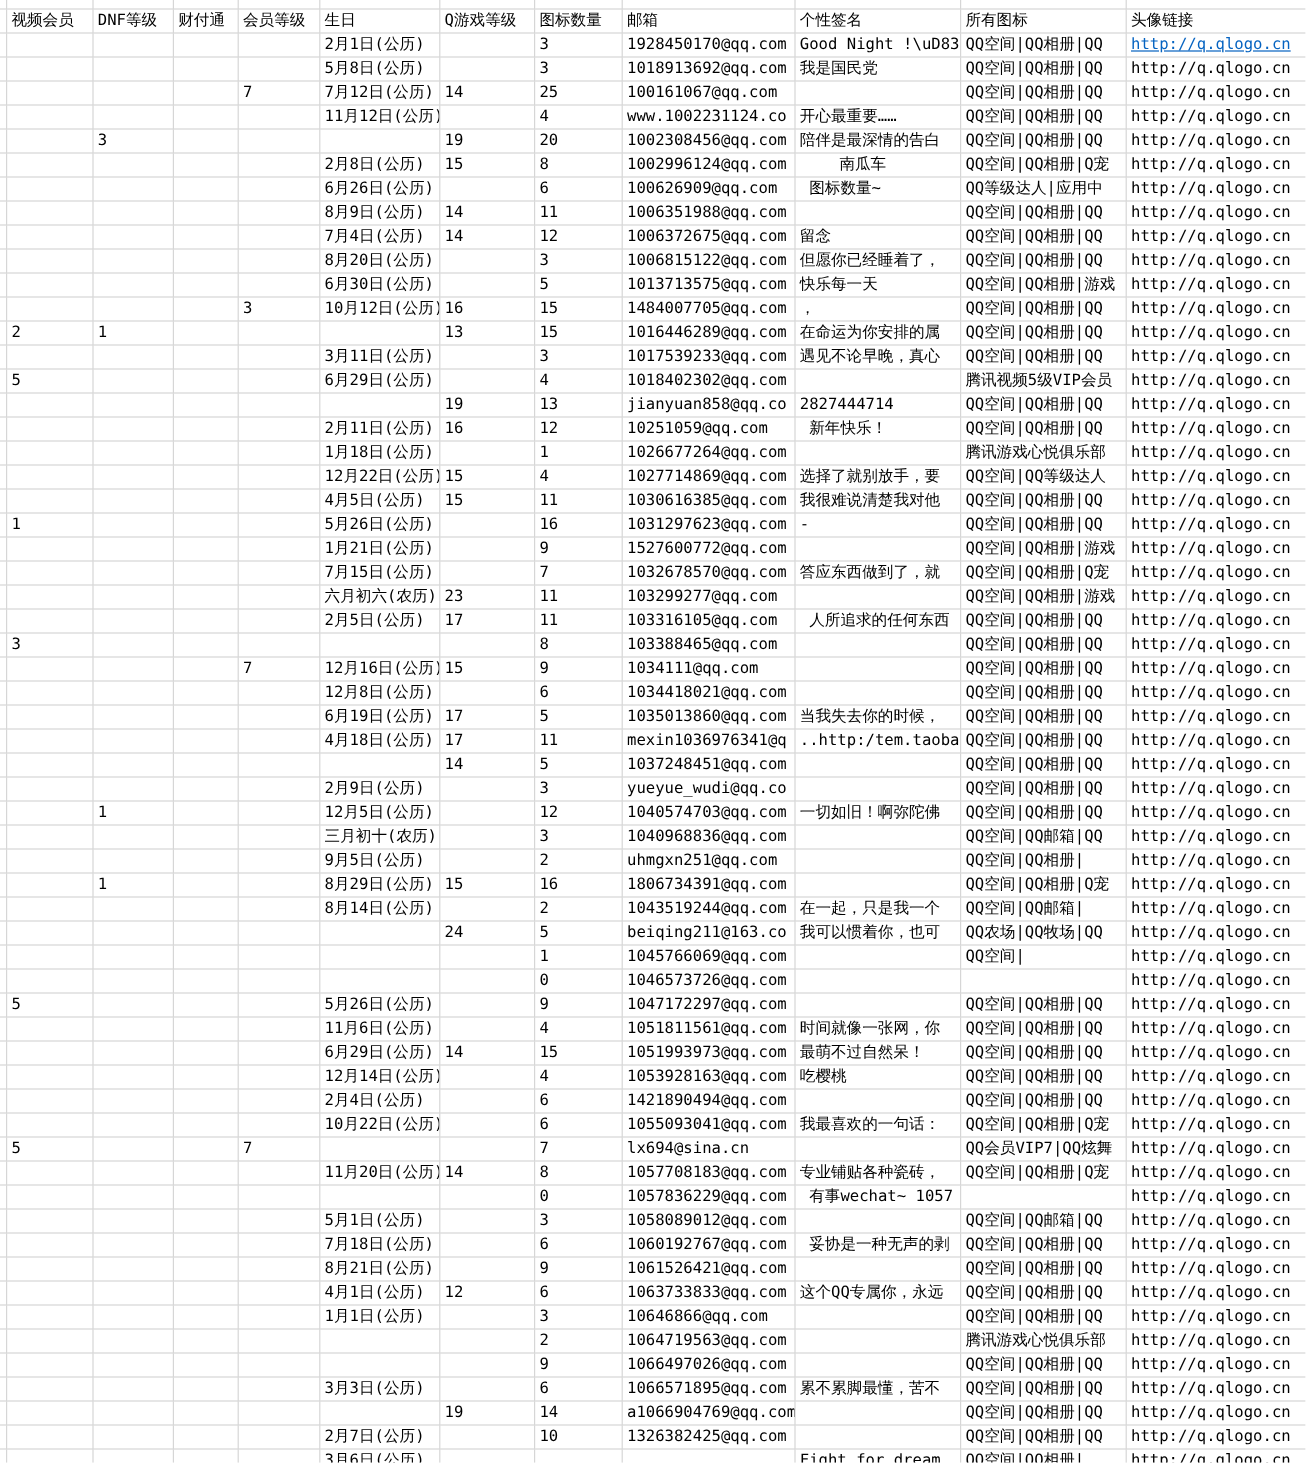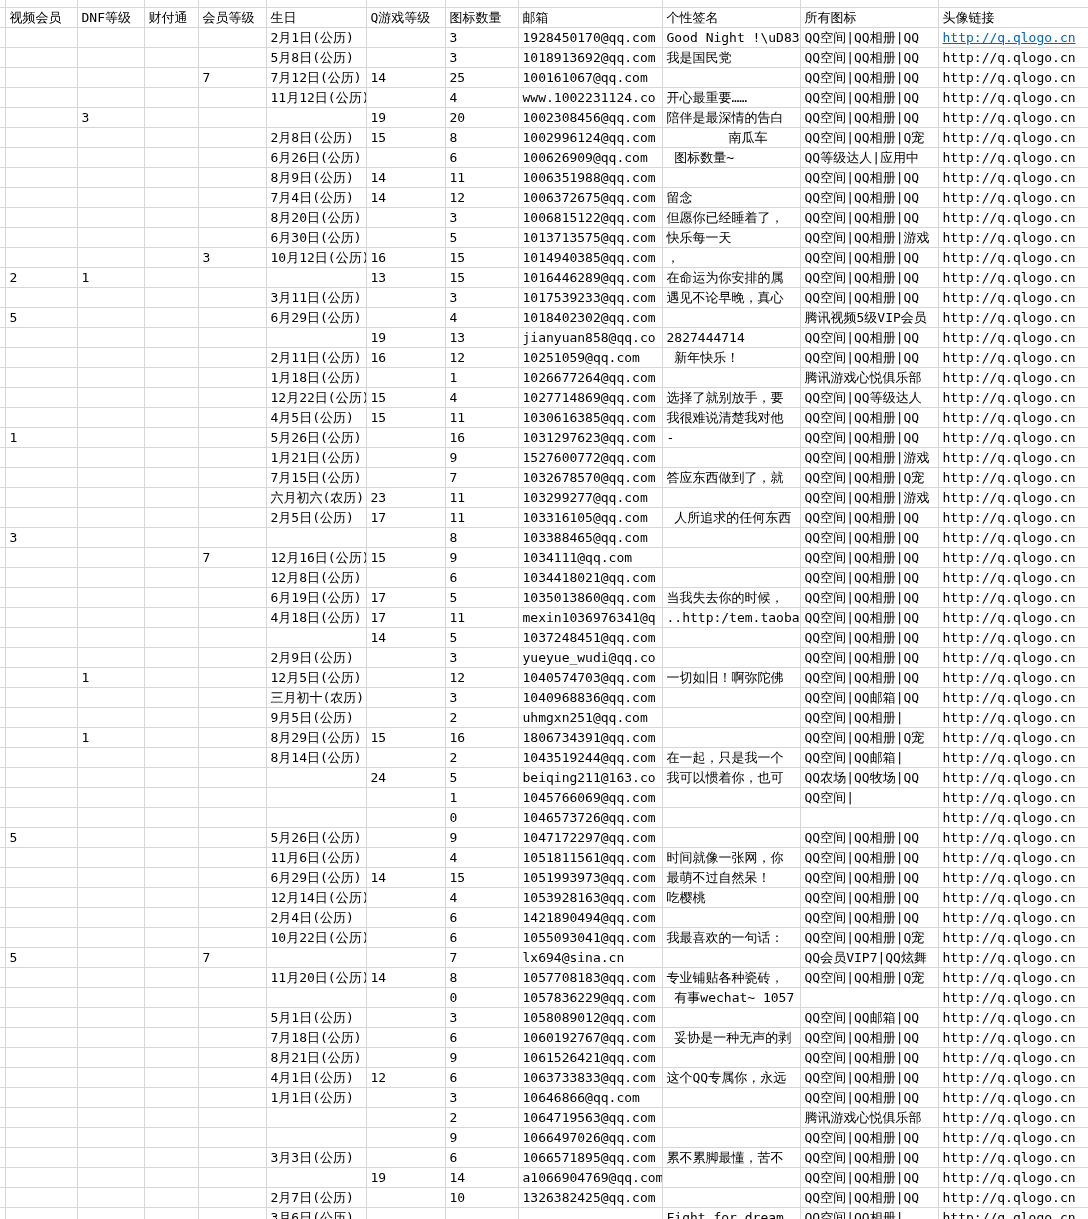--- a/index.html
+++ b/index.html
@@ -19,21 +19,21 @@
     padding:0 3px 0 4px;
     border-right:1px solid #d6d6d6;
     border-bottom:1px solid #d6d6d6;
     white-space:pre;
     overflow:hidden;
     vertical-align:middle;
     line-height:19px;
   }
   tr.striprow td { height:7px; }
   tr.partialrow td { height:11px; border-bottom:none; }
-  td.ralign { text-align:center;padding-left:37px; }
+  td.ralign { text-align:left;padding-left:37px; }
   .hlink { color:#0563c1; text-decoration:underline; cursor:pointer; }
 </style>
 </head>
 <body>
 
 <div id="sheet">
   <table>
     <colgroup id="colgroup">
         <col style="width: 5px;">
         <col style="width: 72px;">
@@ -235,21 +235,21 @@
         </tr>
         <tr>
           <td></td>
           <td></td>
           <td></td>
           <td></td>
           <td>3</td>
           <td>10月12日(公历)</td>
           <td>16</td>
           <td>15</td>
-          <td>1014940385@qq.com</td>
+          <td>1484007705@qq.com</td>
           <td>，</td>
           <td>QQ空间|QQ相册|QQ</td>
           <td>http://q.qlogo.cn</td>
         </tr>
         <tr>
           <td></td>
           <td>2</td>
           <td>1</td>
           <td></td>
           <td></td>

